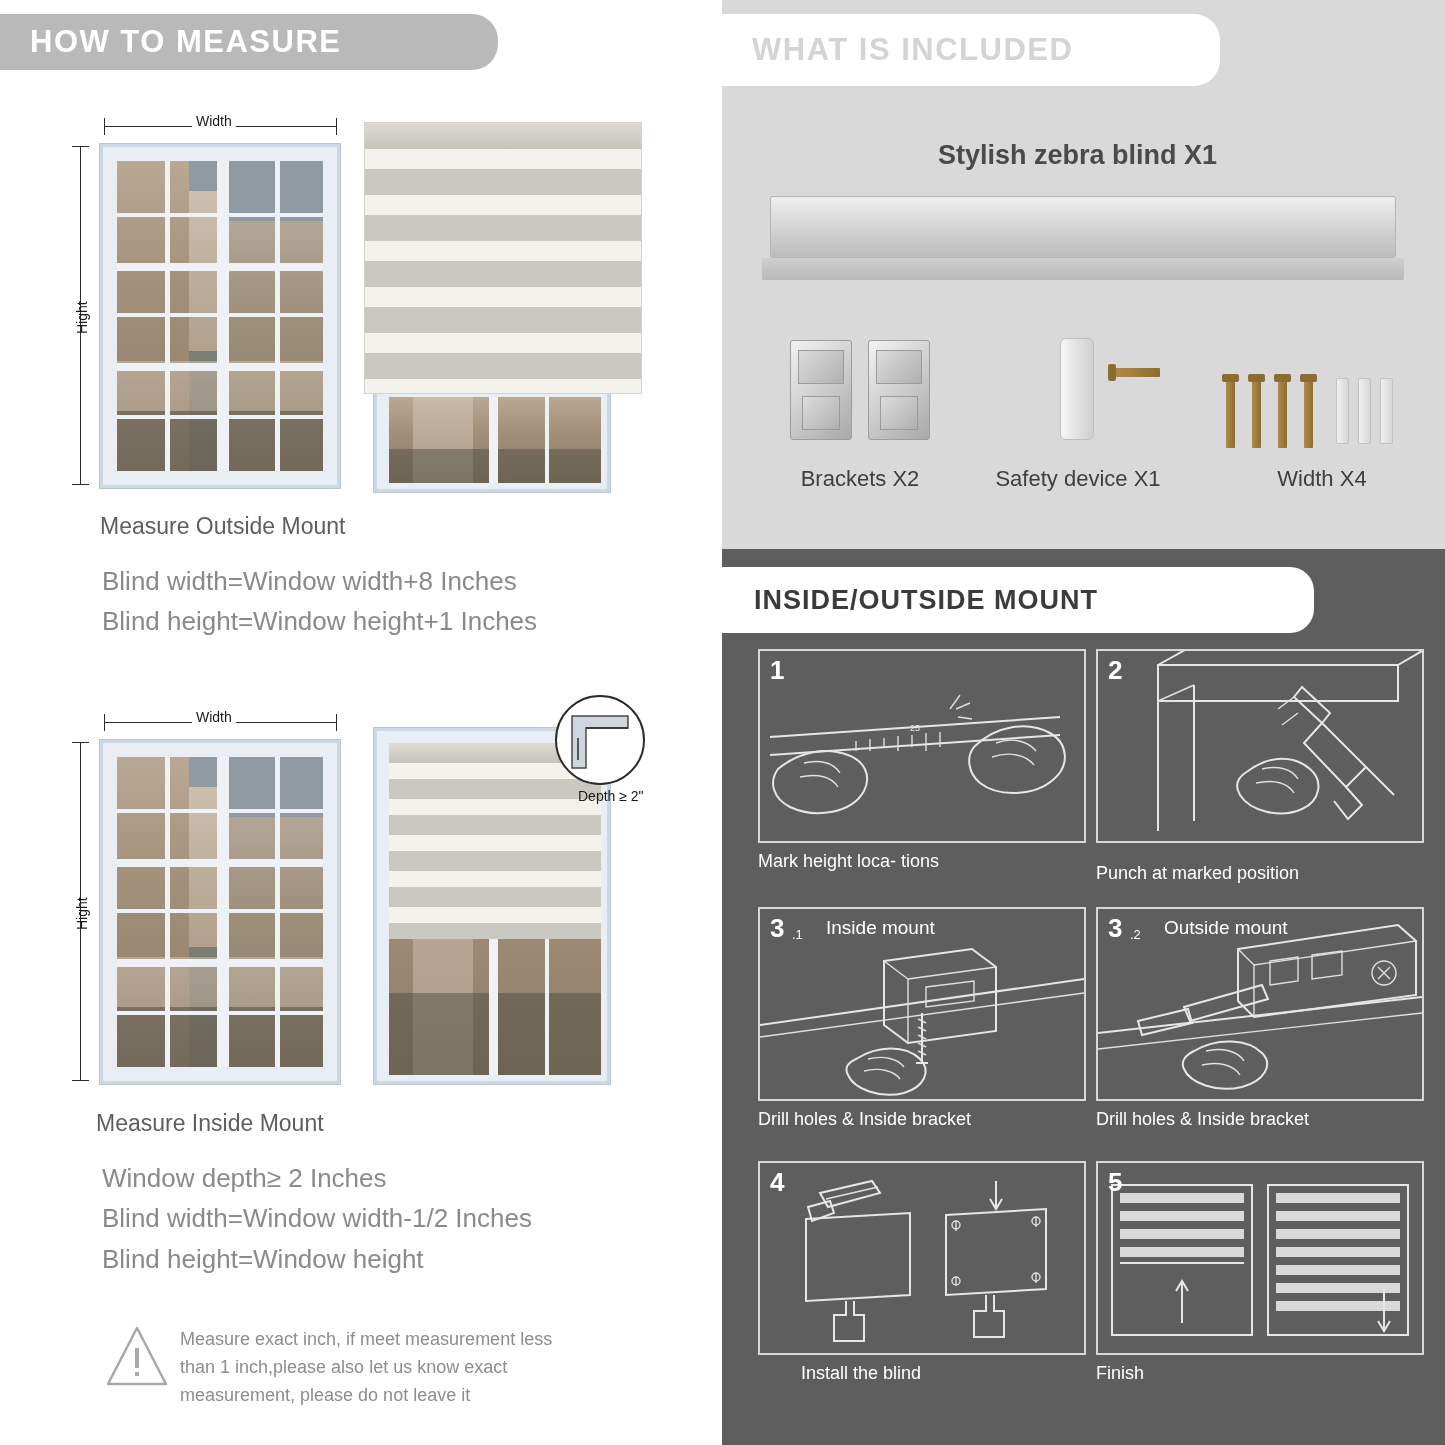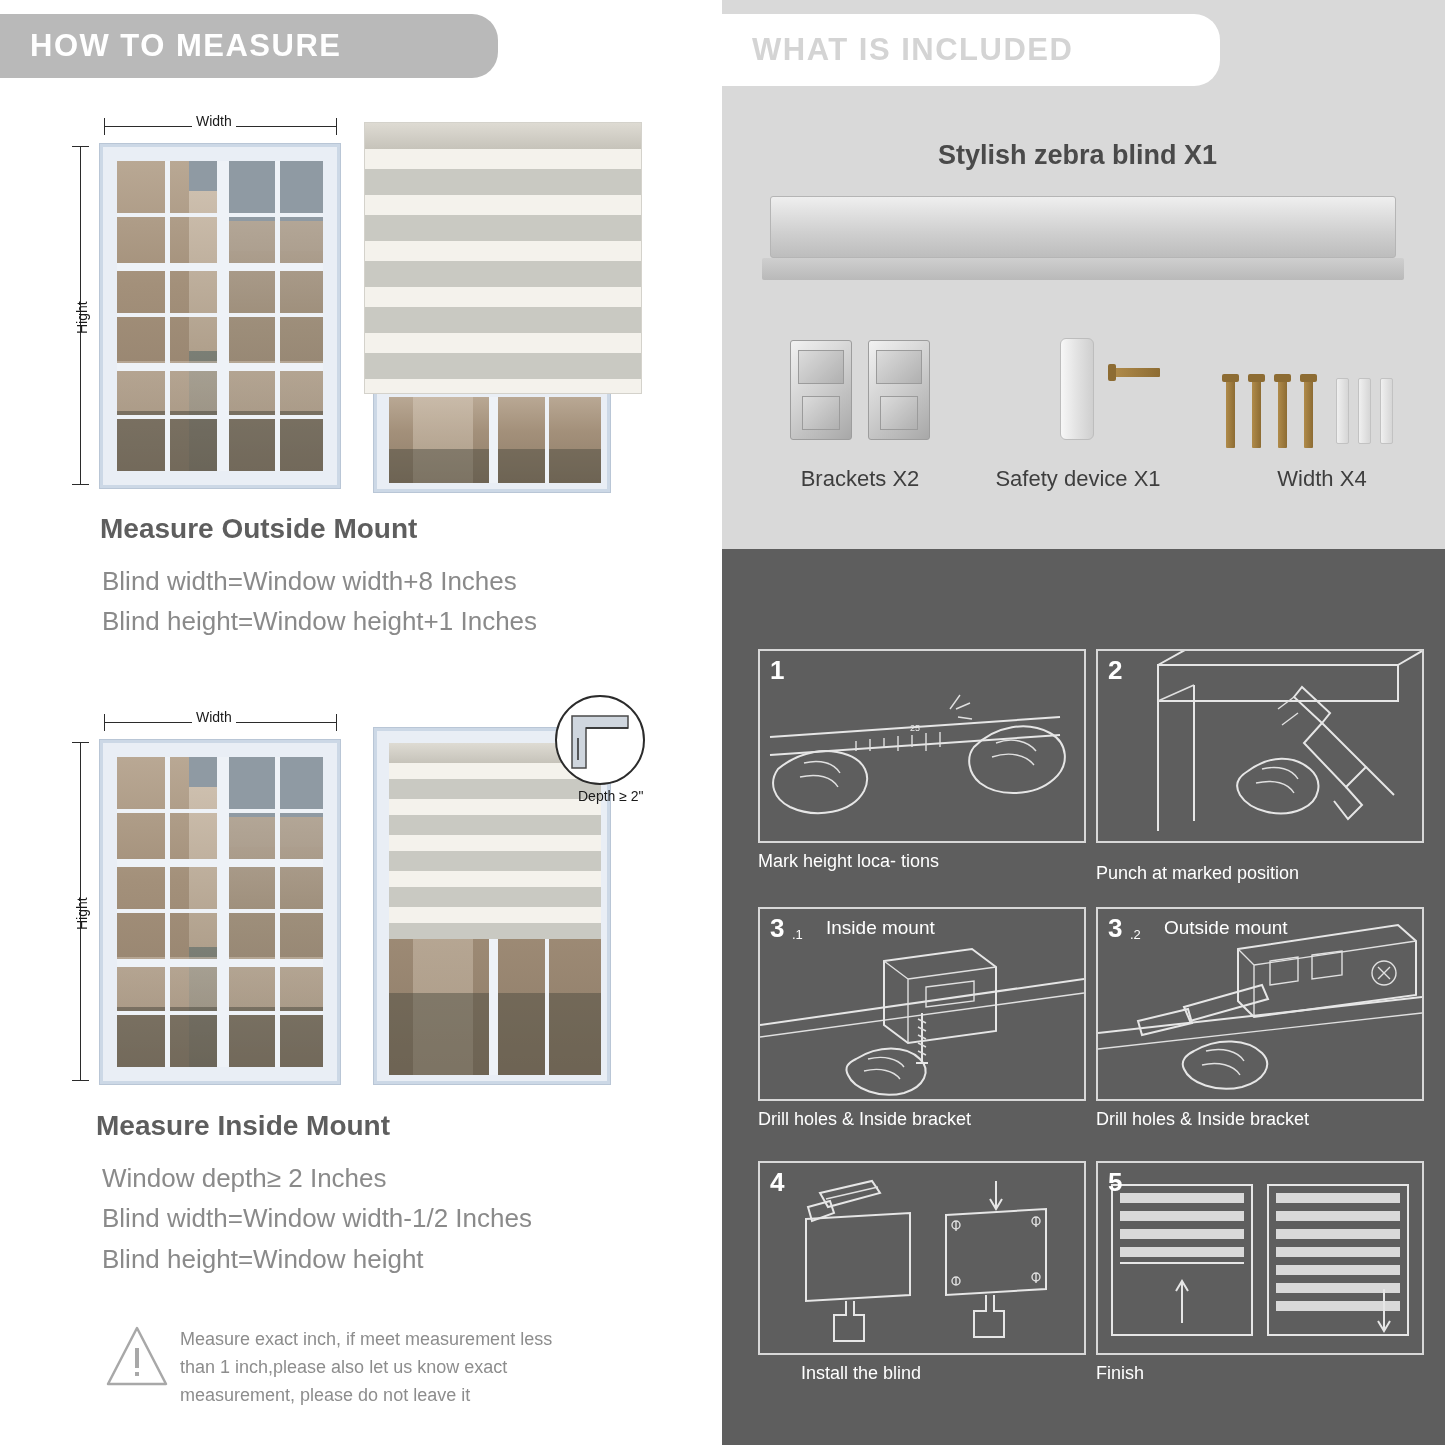--- a/index.html
+++ b/index.html
@@ -22,21 +22,21 @@
     background:#b9b9b9;
     color:#ffffff;
     font-size:31px;
     font-weight:bold;
     letter-spacing:1.5px;
     display:flex; align-items:center;
     padding-left:30px;
     border-top-right-radius:26px;
     border-bottom-right-radius:26px;
   }
-  .banner-left { left:0; top:14px; width:498px; height:64px; }
+  .banner-left { left:0; top:14px; width:498px; height:56px; }
 
   .dimline { position:absolute; background:#2b2b2b; }
   .dim-label {
     position:absolute; font-size:14px; color:#1a1a1a; background:#fff;
     padding:0 4px;
   }
   .dim-label-v {
     position:absolute; font-size:14px; color:#1a1a1a;
     transform:rotate(-90deg); transform-origin:center center;
   }
@@ -67,21 +67,21 @@
   .blind {
     position:absolute;
     overflow:hidden;
     background:#ffffff;
   }
   .blind-stripe-a { background:#c9c9c2; }
   .blind-stripe-b { background:#f4f2ec; }
 
   .heading {
     position:absolute;
-    font-size:28px; color:#5e5e5e; font-weight:bold;
+    font-size:23px; color:#5e5e5e; font-weight:normal;
   }
   .line {
     position:absolute;
     font-size:26px; color:#8a8a8a;
   }
   .note-text {
     position:absolute; font-size:18px; color:#8d8d8d; line-height:28px;
   }
 
   
@@ -364,20 +364,21 @@
       <div class="screw" style="left:582px; top:380px; width:9px; height:68px;"></div>
       <div class="screw-head" style="left:578px; top:374px; width:17px; height:8px;"></div>
       <div class="anchor" style="left:614px; top:378px; width:13px; height:66px;"></div>
       <div class="anchor" style="left:636px; top:378px; width:13px; height:66px;"></div>
       <div class="anchor" style="left:658px; top:378px; width:13px; height:66px;"></div>
     </div>
     <div class="part-label" style="left:490px; top:466px; width:220px;">Width X4</div>
   </div>
 
   <div class="right-bottom">
+    <div class="banner-mount">INSIDE/OUTSIDE MOUNT</div>
 
     <div class="step-card" style="left:36px; top:100px; width:328px; height:194px;">
       <svg width="324" height="190" viewBox="0 0 324 190">
         <path class="sk" d="M10 86 L300 66"></path>
         <path class="sk" d="M10 104 L300 84"></path>
         <path class="sk-thin" d="M96 90 L96 100 M110 88 L110 100 M124 87 L124 96 M138 85 L138 100 M152 84 L152 96 M166 82 L166 100 M180 81 L180 96"></path>
         <text x="150" y="80" fill="#e6e6e6" font-size="9" font-family="Liberation Sans, sans-serif">25</text>
         <path class="sk" d="M18 118 C40 100, 66 96, 88 104 C104 110, 112 124, 104 140 C92 162, 56 168, 30 156 C14 148, 8 132, 18 118 Z"></path>
         <path class="sk-thin" d="M44 112 C60 108, 74 112, 80 122"></path>
         <path class="sk-thin" d="M40 126 C58 122, 72 126, 78 136"></path>

